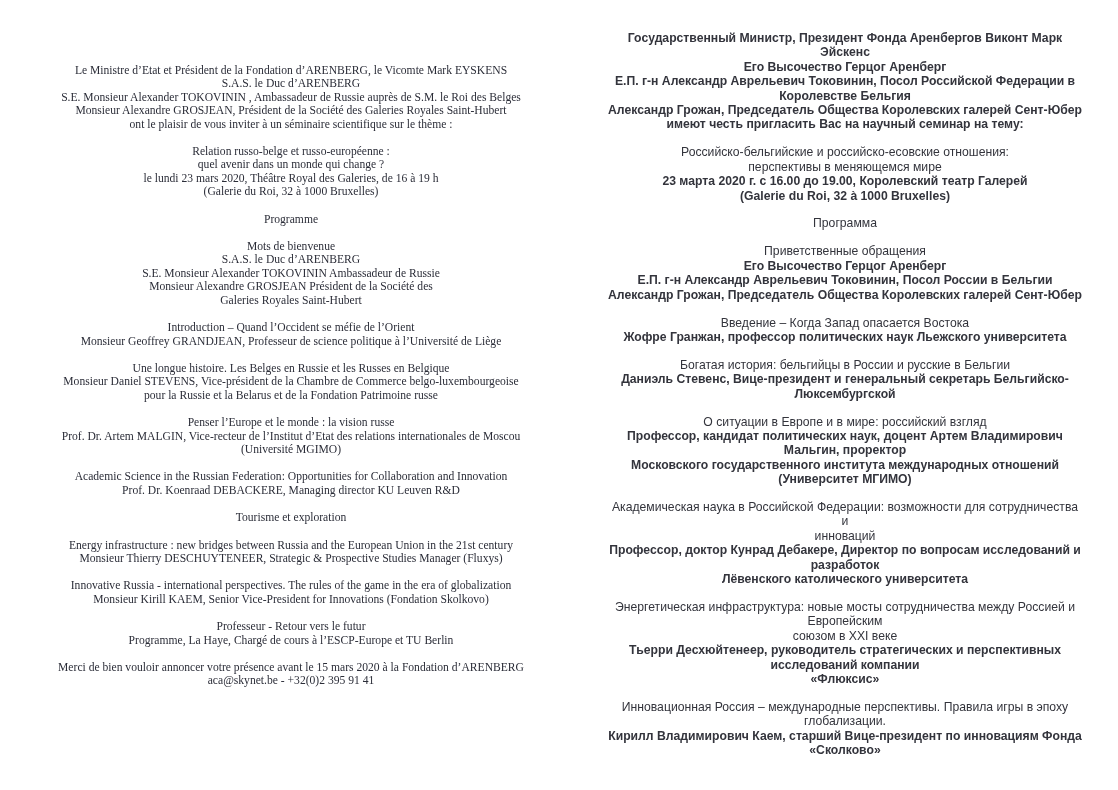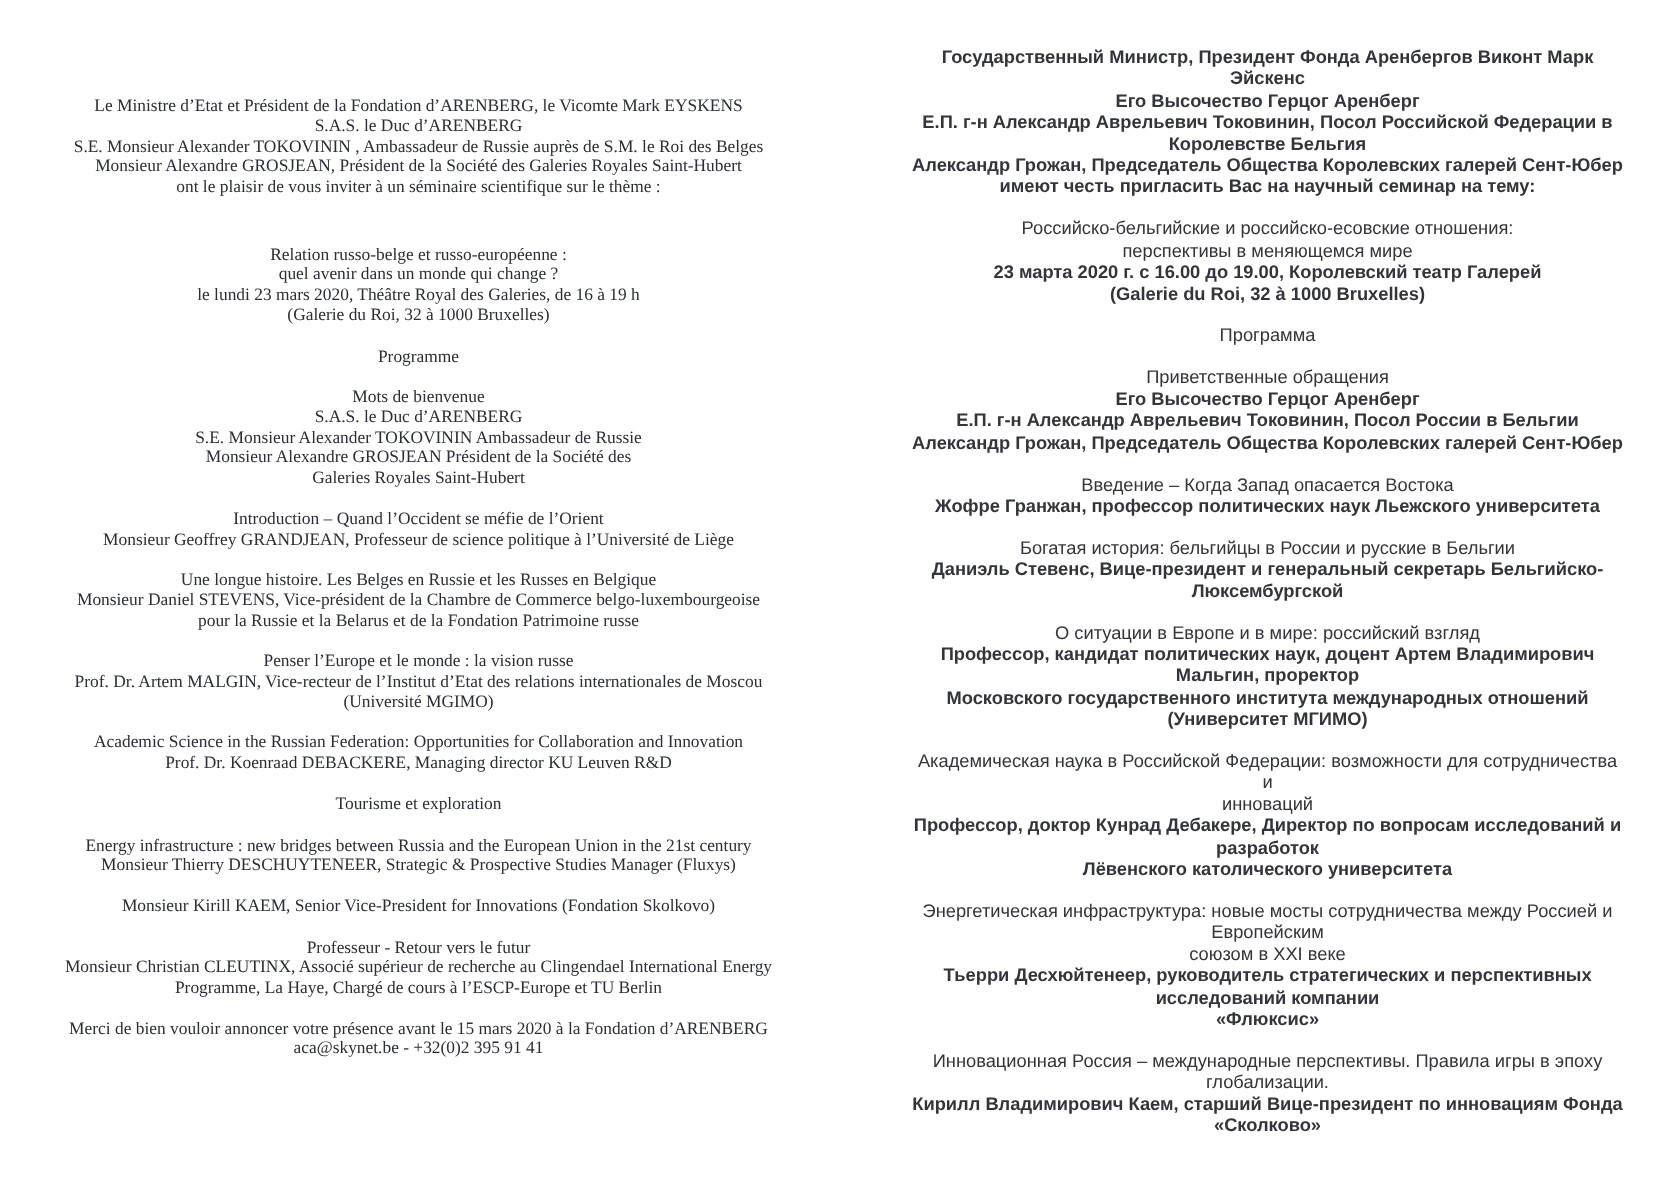--- a/index.html
+++ b/index.html
@@ -14,41 +14,41 @@
     position: relative;
     width: 1118px;
     height: 790px;
     background: #ffffff;
   }
   .page {
     position: absolute;
     text-align: center;
   }
   .page-left {
-    left: 38px;
+    left: 50px;
     top: 64px;
     width: 482px;
     font-family: "Liberation Serif", "DejaVu Serif", serif;
     font-size: 11.6px;
     line-height: 13.4px;
     color: #2b2d38;
   }
   .page-right {
     left: 608px;
     top: 31px;
     width: 474px;
     font-family: "Liberation Sans", "DejaVu Sans", sans-serif;
     font-size: 12.2px;
     line-height: 14.4px;
     color: #33343c;
   }
   .block { margin: 0 0 14px 0; }
   .page-right .block { margin-bottom: 13.5px; }
   .block:last-child { margin-bottom: 0; }
-  .block.xgap { margin-top: 32px; }
+  .block.xgap { margin-top: 14px; }
   .line { white-space: nowrap; }
   .page-right .line { white-space: normal; font-weight: bold; }
   .line.bold { font-weight: normal; }
 </style>
 </head>
 <body>
 
 <div class="doc-canvas">
   <div class="page page-left" id="page-left">
       <div class="block">
@@ -93,25 +93,25 @@
         <div class="line">Prof. Dr. Koenraad DEBACKERE, Managing director KU Leuven R&amp;D</div>
       </div>
       <div class="block">
         <div class="line">Tourisme et exploration</div>
       </div>
       <div class="block">
         <div class="line bold">Energy infrastructure : new bridges between Russia and the European Union in the 21st century</div>
         <div class="line">Monsieur Thierry DESCHUYTENEER, Strategic &amp; Prospective Studies Manager (Fluxys)</div>
       </div>
       <div class="block">
+        <div class="line bold">Innovative Russia - international perspectives. The rules of the game in the era of globalization</div>
         <div class="line">Monsieur Kirill KAEM, Senior Vice-President for Innovations (Fondation Skolkovo)</div>
       </div>
       <div class="block">
         <div class="line bold">Professeur - Retour vers le futur</div>
-        <div class="line">Monsieur Christian CLEUTINX, Associé supérieur de recherche au Clingendael International Energy</div>
         <div class="line">Programme, La Haye, Chargé de cours à l’ESCP-Europe et TU Berlin</div>
       </div>
       <div class="block">
         <div class="line">Merci de bien vouloir annoncer votre présence avant le 15 mars 2020 à la Fondation d’ARENBERG</div>
         <div class="line">aca@skynet.be - +32(0)2 395 91 41</div>
       </div>
     </div>
   <div class="page page-right" id="page-right">
       <div class="block">
         <div class="line">Государственный Министр, Президент Фонда Аренбергов Виконт Марк Эйскенс</div>

